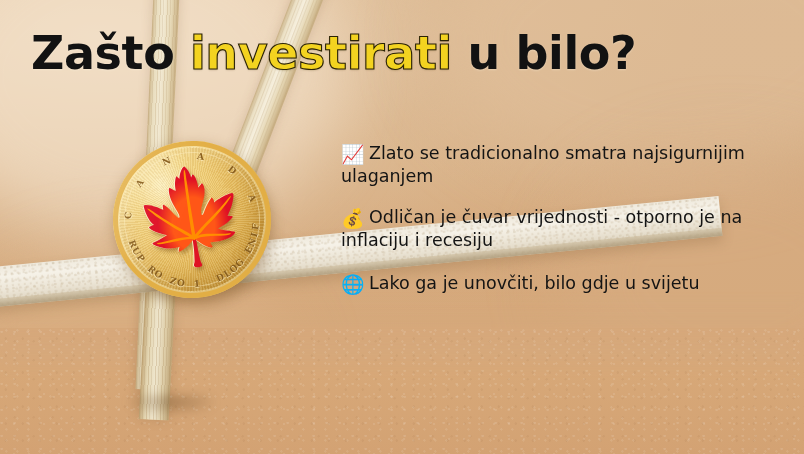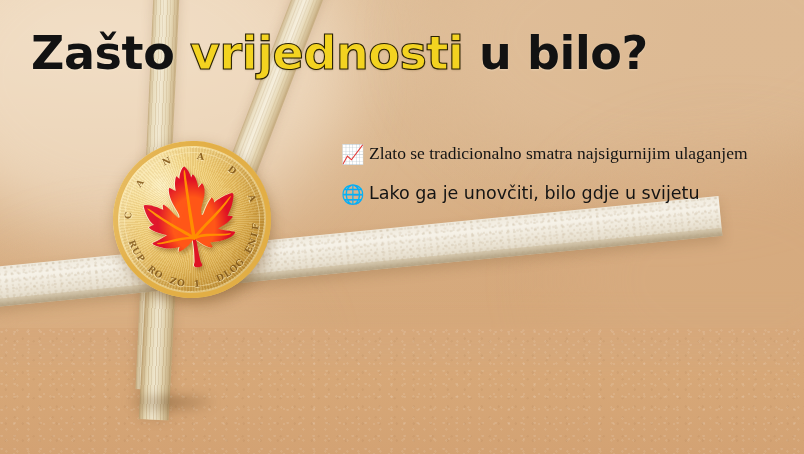--- a/index.html
+++ b/index.html
@@ -228,21 +228,21 @@
     display:inline-block;
     width:28px;
     font-size:19px;
     line-height:1;
     vertical-align:-2px;
     color:#1a1a1a;
     text-align:left;
   }
   .bullet .btext { }
 
-  .b1 { margin-bottom:17px;font-family:Liberation Serif, serif; }
+  .b1 { margin-bottom:17px; }
   .b2 { margin-bottom:20px; }
   .b3 { margin-bottom:20px; }
 </style>
 </head>
 <body>
 
 <div class="poster">
 
   <div class="blob blob-a"></div>
   <div class="blob blob-b"></div>
@@ -306,29 +306,32 @@
           <span style="transform: rotate(241.524deg) translate(0px, -64px) rotate(180deg) translate(-50%, -50%);">P</span>
           <span style="transform: rotate(248.762deg) translate(0px, -64px) rotate(180deg) translate(-50%, -50%);">U</span>
           <span style="transform: rotate(256deg) translate(0px, -64px) rotate(180deg) translate(-50%, -50%);">R</span>
         </div>
       <div class="maple">🍁</div>
       <div class="coin-gloss"></div>
     </div>
   </div>
 
   <div class="headline">
-    <span class="dark">Zašto </span><span class="gold">vrijednosti</span><span class="dark"> u bilo?</span>
+    <span class="dark">Zašto </span><span class="gold">investirati</span><span class="dark"> u bilo?</span>
   </div>
 
   <div class="bullets">
 
     <div class="bullet b1">
       <span class="bicon">📈</span><span class="btext">Zlato se tradicionalno smatra najsigurnijim ulaganjem</span>
     </div>
 
+    <div class="bullet b2">
+      <span class="bicon">💰</span><span class="btext">Odličan je čuvar vrijednosti - otporno je na inflaciju i recesiju</span>
+    </div>
 
 
     <div class="bullet">
       <span class="bicon">🌐</span><span class="btext">Lako ga je unovčiti, bilo gdje u svijetu</span>
     </div>
 
   </div>
 
 </div>
 

